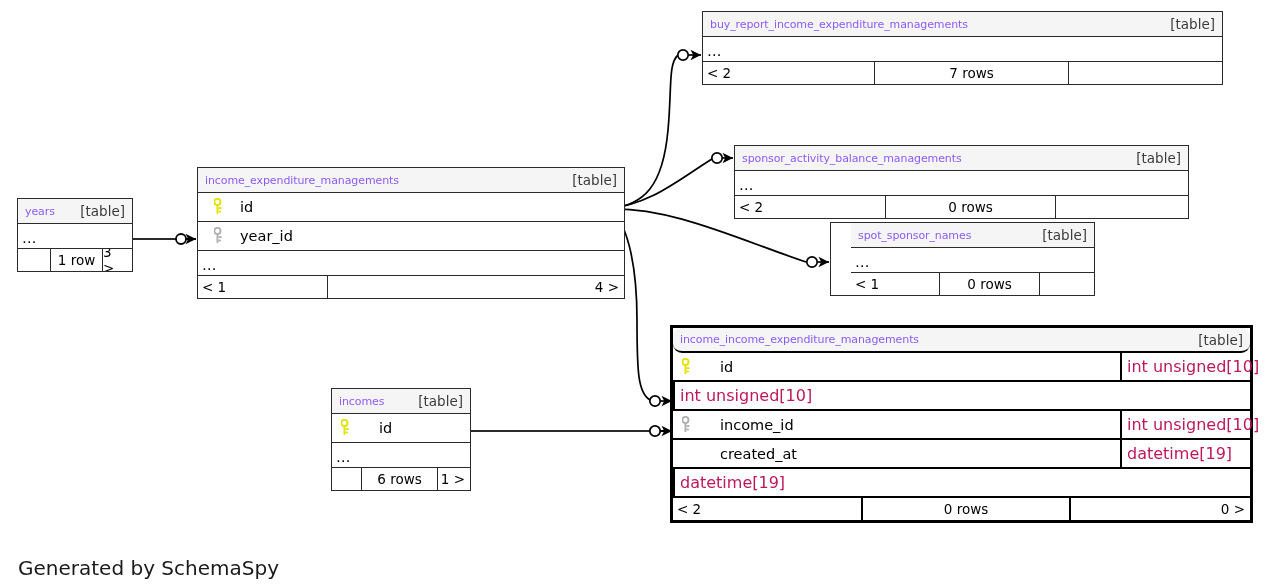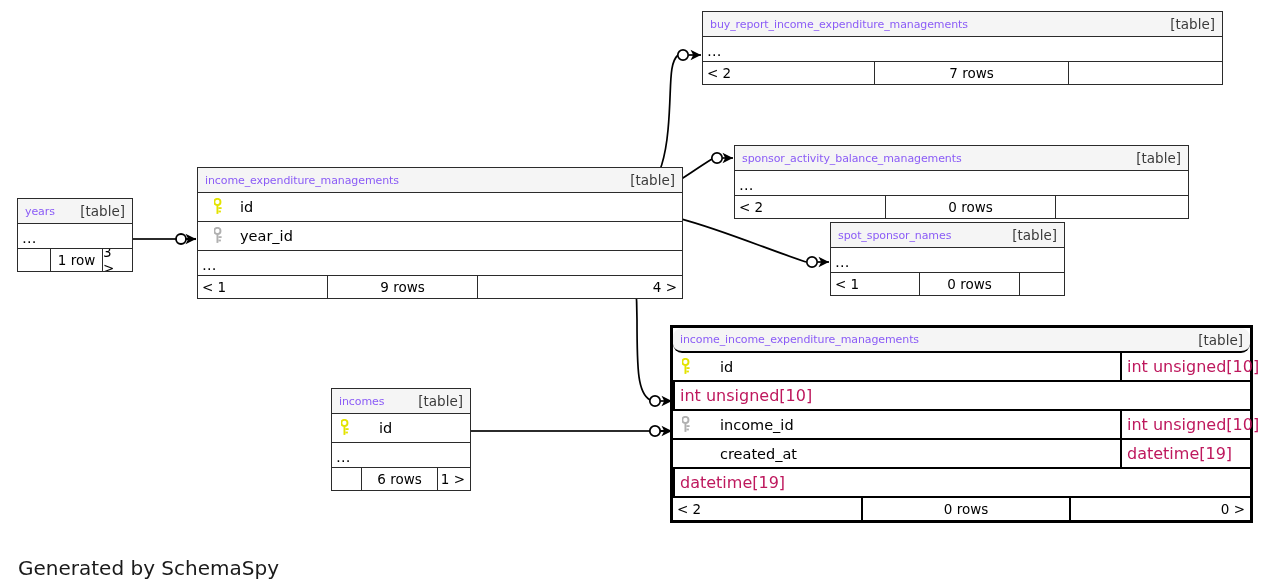--- a/index.html
+++ b/index.html
@@ -218,21 +218,21 @@
     <div class="ellrow">
       <span>…</span>
     </div>
     <div class="foot">
       <div class="fc l" style="width:32px;"></div>
       <div class="fc c" style="width:52px;">1 row</div>
       <div class="fc r" style="flex:1;">3 &gt;</div>
     </div>
   </div>
 
-  <div class="node" style="left:197px; top:167px; width:486px;">
+  <div class="node" style="left:197px; top:167px; width:428px;">
     <div class="hdr">
       <span class="tname">income_expenditure_managements</span>
       <span class="ttype">[table]</span>
     </div>
     <div class="colrow">
       <div class="cname">
         <span class="keyslot wide">
           <svg width="11" height="18" viewBox="0 0 11 18">
               <circle cx="3.4" cy="4" r="3.1" fill="none" stroke="#e3e300" stroke-width="1.9"></circle>
               <rect x="2.5" y="6.3" width="1.9" height="9.6" fill="#e3e300"></rect>
@@ -254,21 +254,20 @@
             </svg>
         </span>
         <span class="lbl">year_id</span>
       </div>
     </div>
     <div class="ellrow">
       <span>…</span>
     </div>
     <div class="foot">
       <div class="fc l" style="width:129px;">&lt; 1</div>
-      <div class="fc c" style="width:150px;">9 rows</div>
       <div class="fc r" style="flex:1;">4 &gt;</div>
     </div>
   </div>
 
   <div class="node" style="left:702px; top:11px; width:521px;">
     <div class="hdr">
       <span class="tname">buy_report_income_expenditure_managements</span>
       <span class="ttype">[table]</span>
     </div>
     <div class="ellrow">
@@ -289,21 +288,21 @@
     <div class="ellrow">
       <span>…</span>
     </div>
     <div class="foot">
       <div class="fc l" style="width:150px;">&lt; 2</div>
       <div class="fc c" style="width:170px;">0 rows</div>
       <div class="fc r" style="flex:1;"></div>
     </div>
   </div>
 
-  <div class="node" style="left:830px; top:222px; width:235px;">
+  <div class="node" style="left:830px; top:222px; width:265px;padding-left:20px;">
     <div class="hdr">
       <span class="tname">spot_sponsor_names</span>
       <span class="ttype">[table]</span>
     </div>
     <div class="ellrow">
       <span>…</span>
     </div>
     <div class="foot">
       <div class="fc l" style="width:88px;">&lt; 1</div>
       <div class="fc c" style="width:100px;">0 rows</div>

